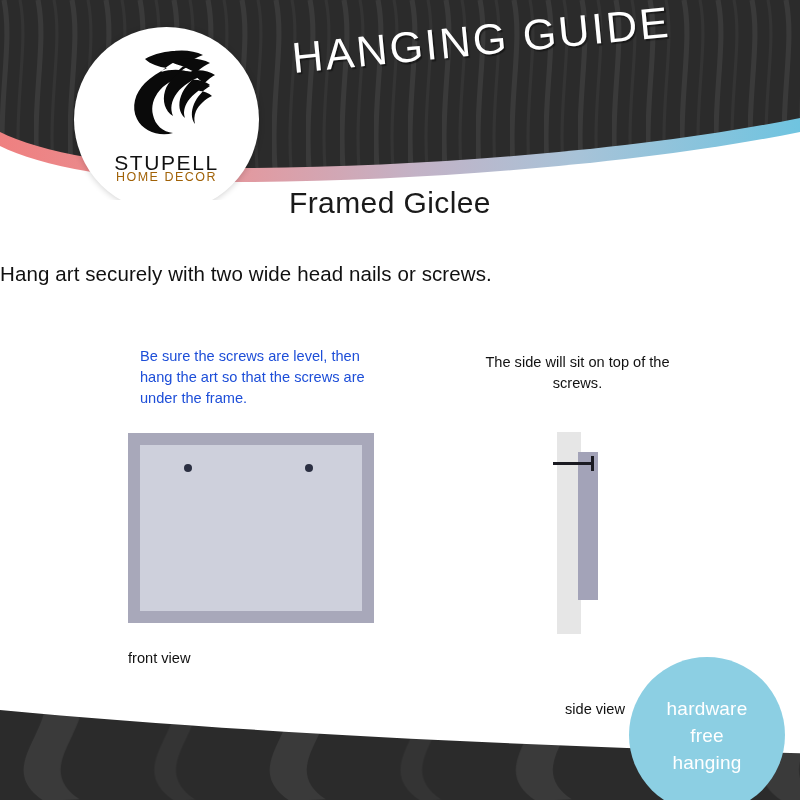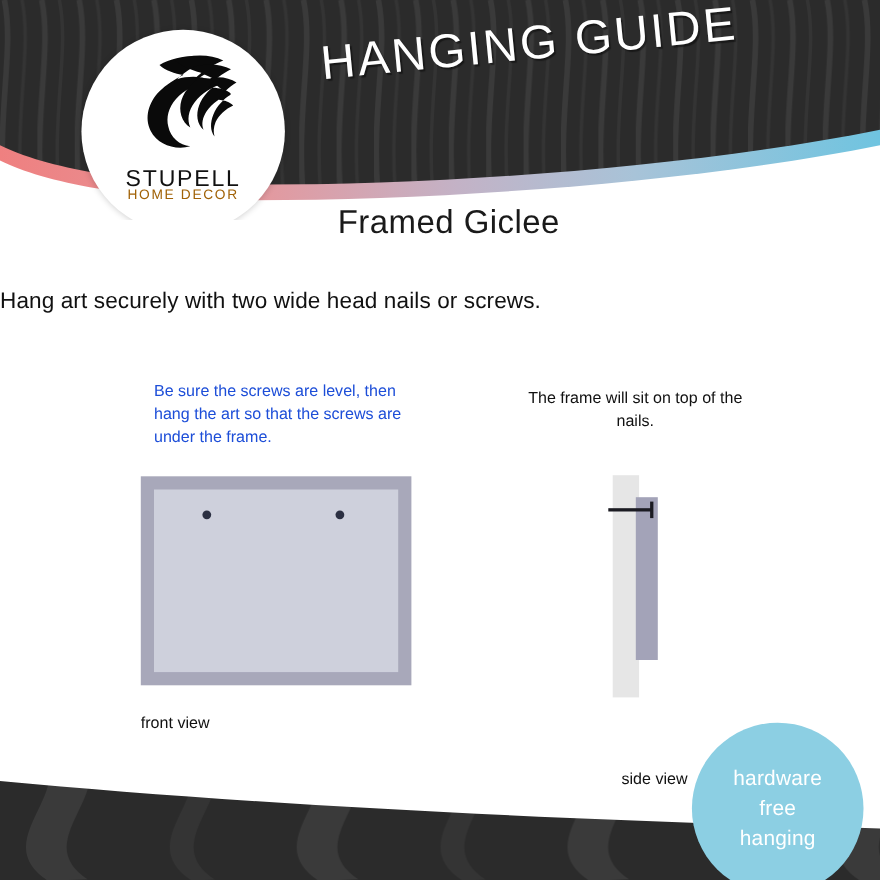--- a/index.html
+++ b/index.html
@@ -92,21 +92,20 @@
   }
   .product-title {
     position: absolute;
     left: 289px;
     top: 186px;
     font-size: 30px;
     font-weight: 400;
     letter-spacing: 0.4px;
     color: #1a1a1a;
     white-space: nowrap;
-    margin-left: 18px;
   }
 
   
   .main-instruction {
     position: absolute;
     left: 0;
     right: 0;
     top: 262px;
     font-size: 20.5px;
     font-weight: 400;
@@ -316,21 +315,21 @@
     </div>
 
     <div class="guide-title">HANGING GUIDE</div>
   </div>
 
   <div class="product-title">Framed Giclee</div>
 
   <div class="main-instruction">Hang art securely with two wide head nails or screws.</div>
 
   <div class="caption-front">Be sure the screws are level, then hang the art so that the screws are under the frame.</div>
-  <div class="caption-side">The frame will sit on top of the nails.</div>
+  <div class="caption-side">The side will sit on top of the screws.</div>
 
   <div class="front-view">
     <div class="front-view-inner">
       <div class="screw-dot left"></div>
       <div class="screw-dot right"></div>
     </div>
   </div>
   <div class="label-front">front view</div>
 
   <div class="side-view">

